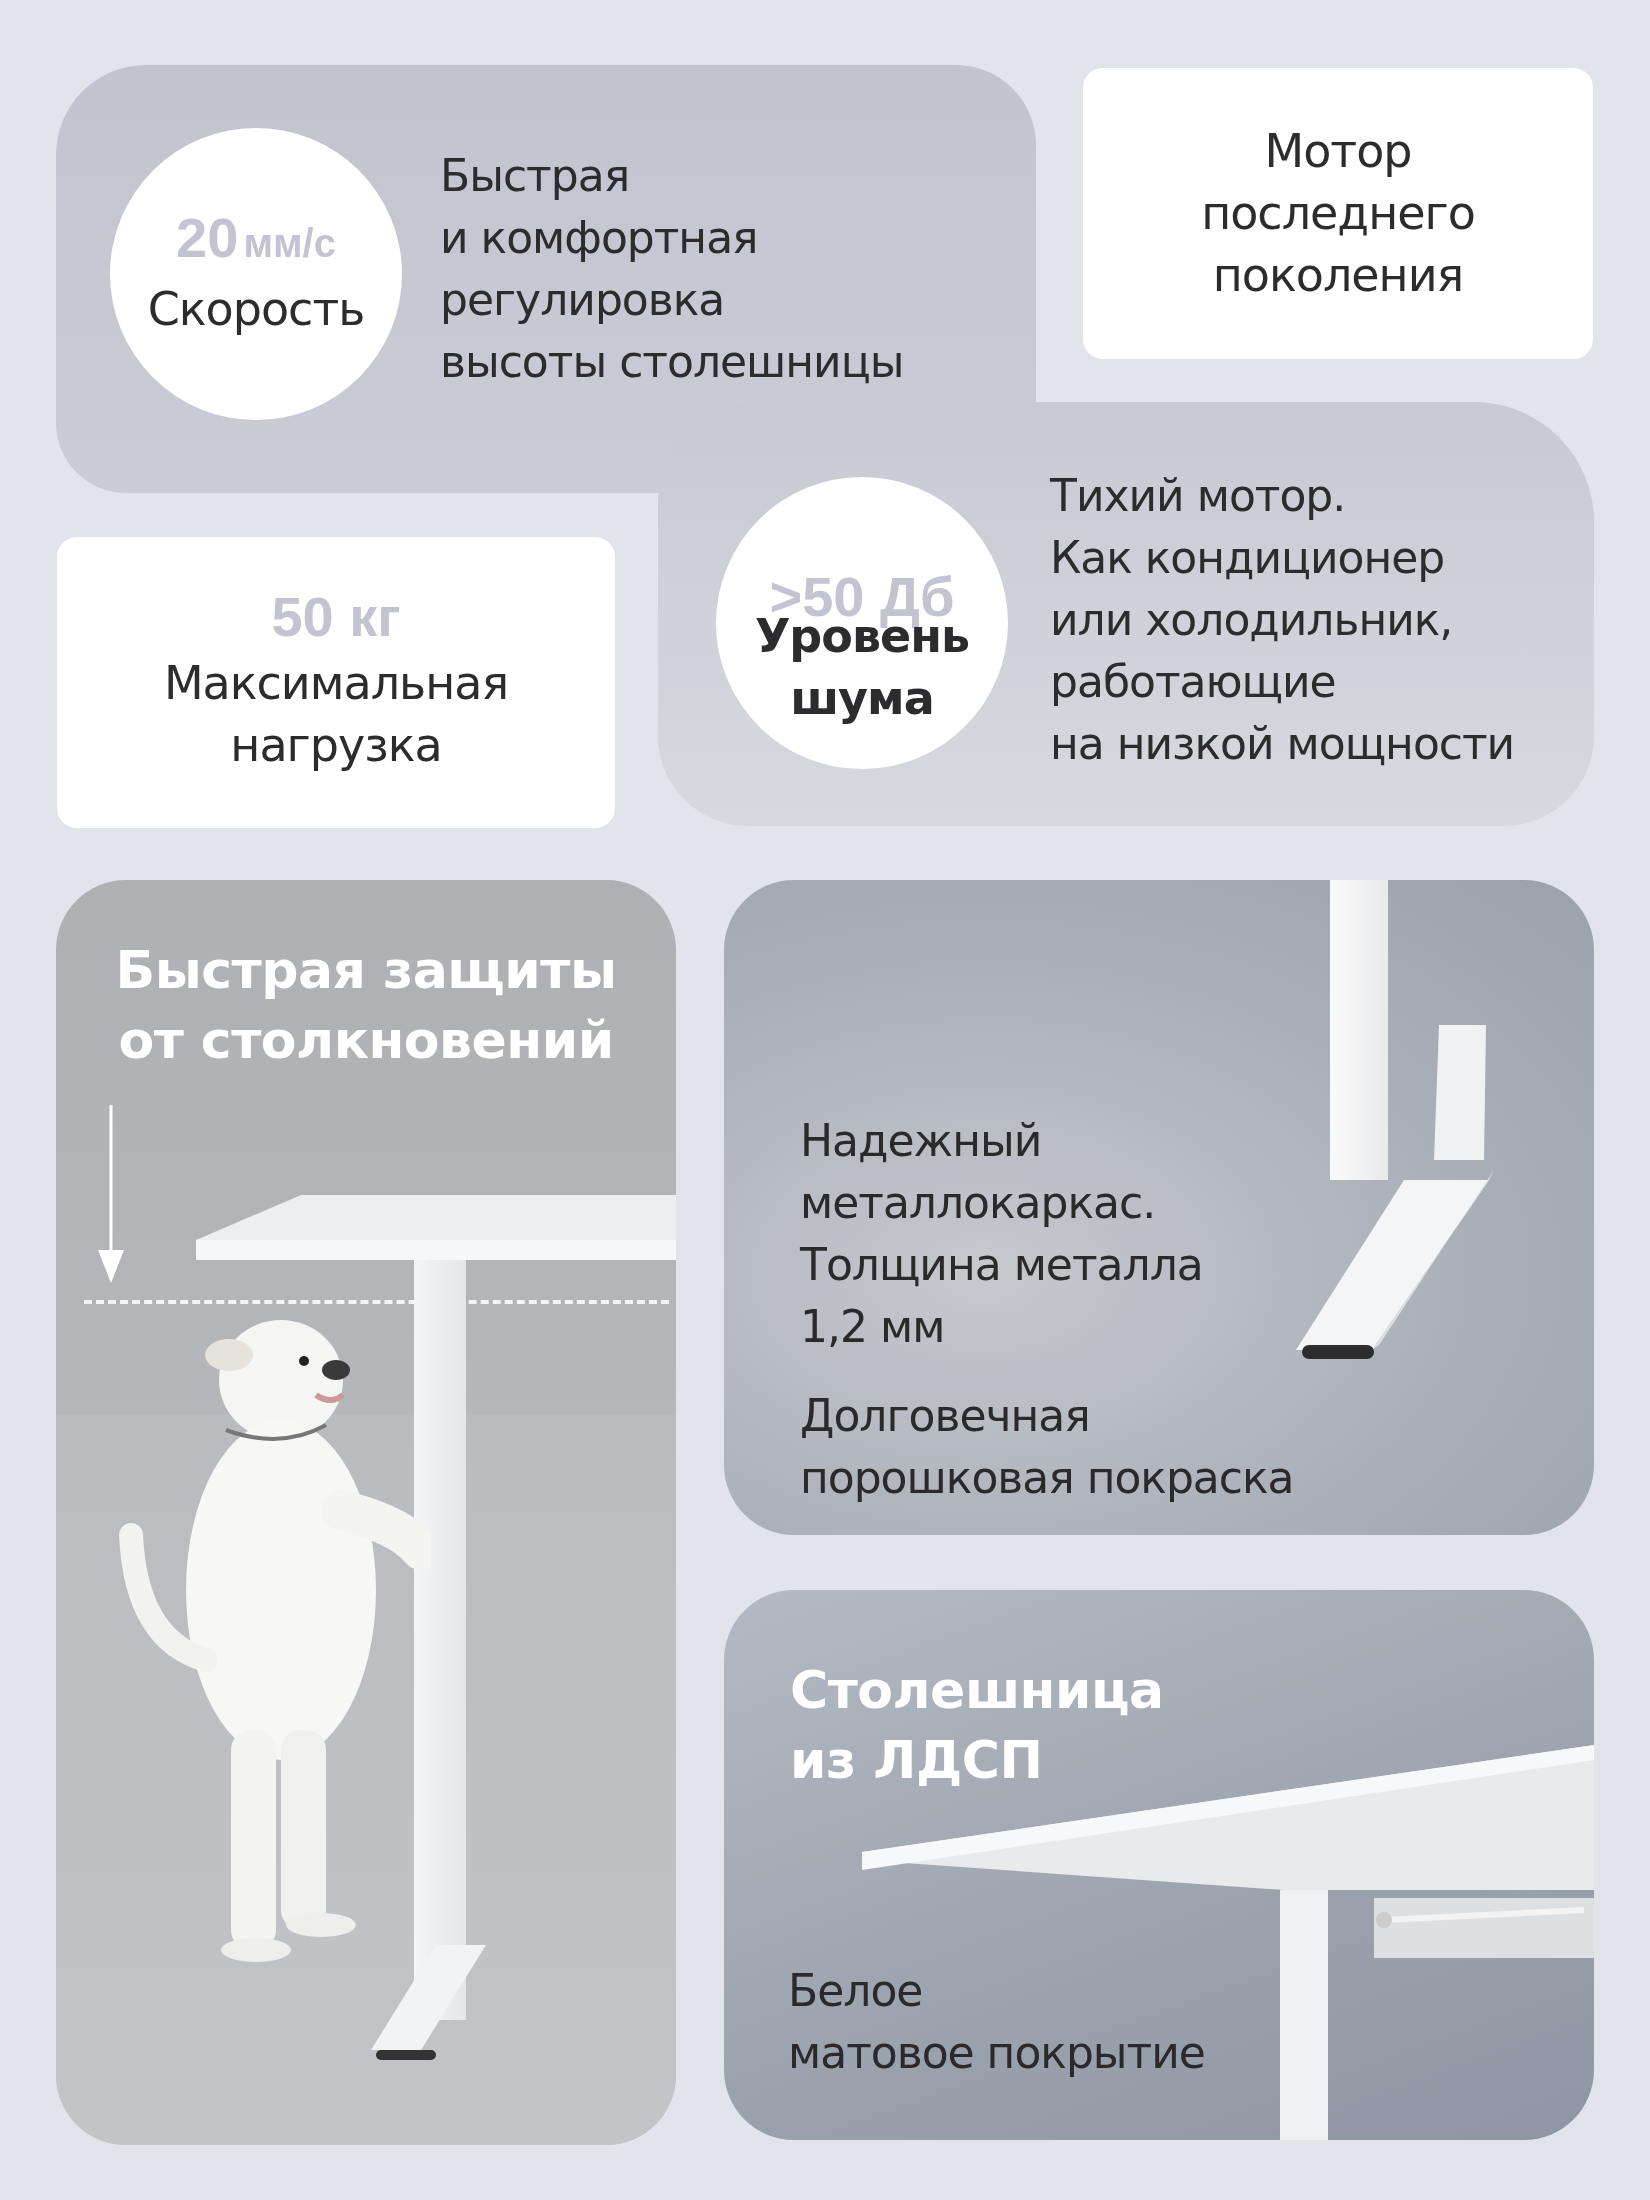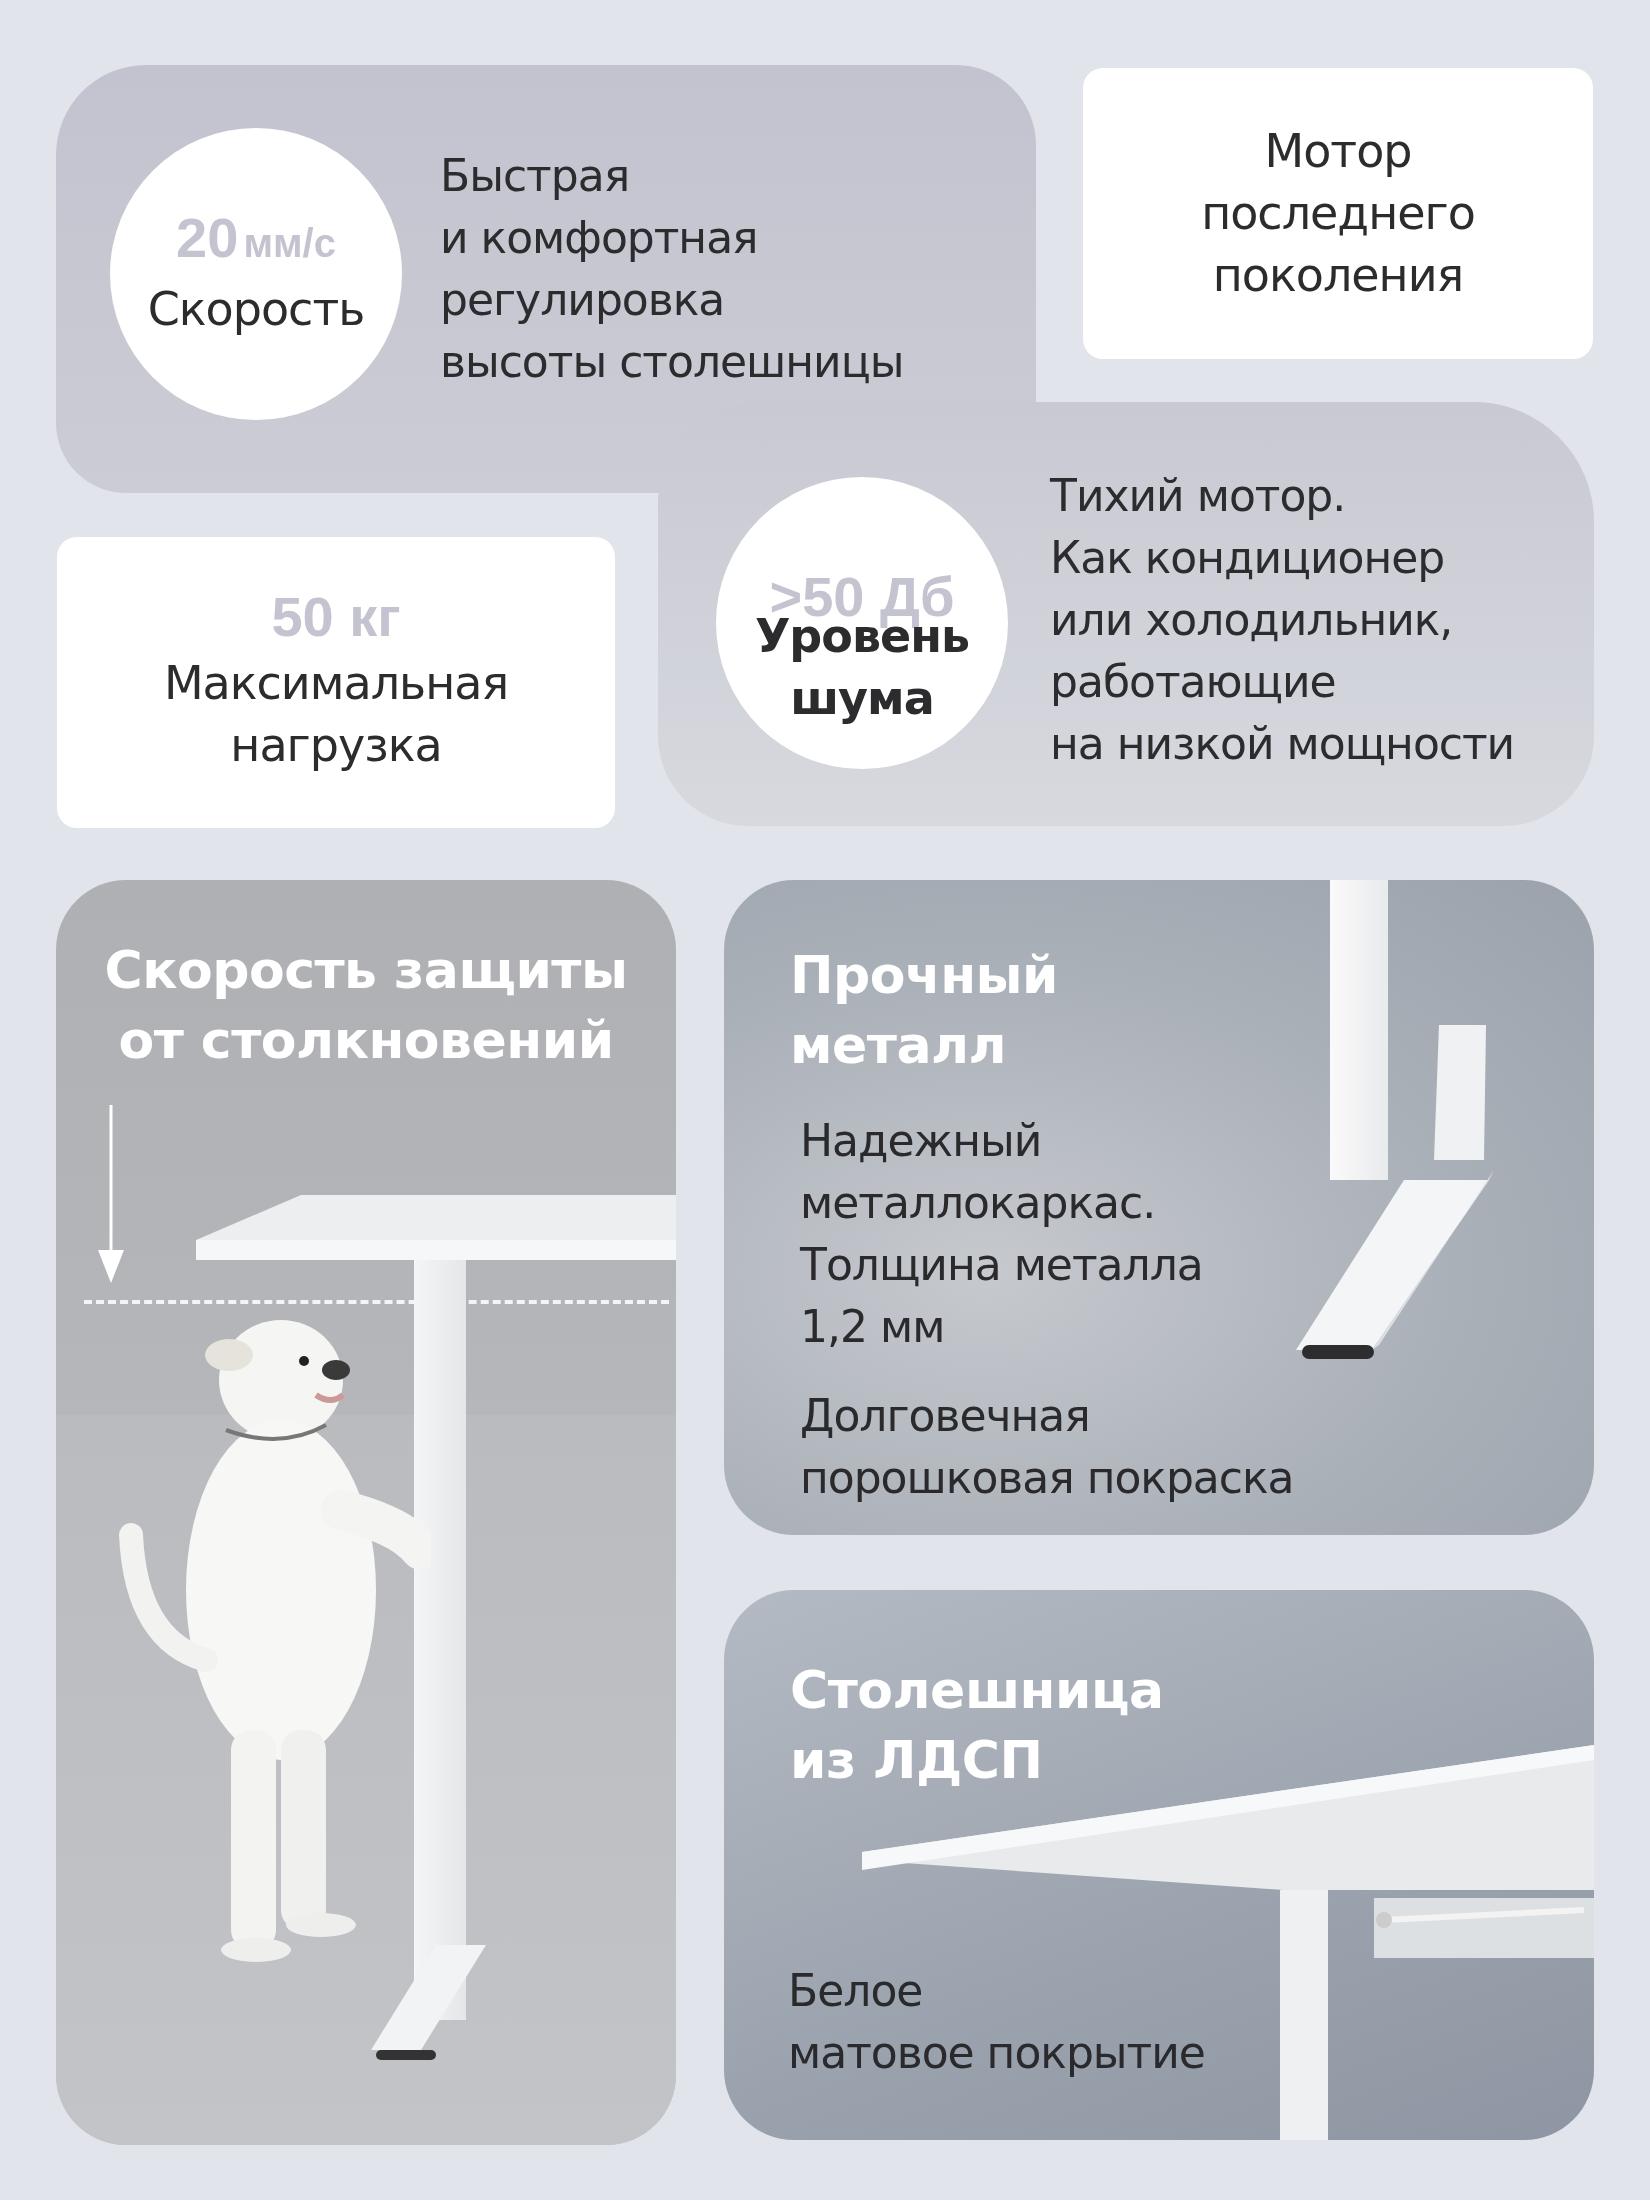--- a/index.html
+++ b/index.html
@@ -95,21 +95,21 @@
 <div class="abs light" style="left:1050px; top:465px; width:540px;">
   <div>Тихий мотор.</div>
   <div>Как кондиционер</div>
   <div>или холодильник,</div>
   <div>работающие</div>
   <div>на низкой мощности</div>
 </div>
 
 <div class="abs panel p-dog">
   <div class="abs center white-title" style="left:0; top:55px; width:620px;">
-    <div>Скорость защиты</div>
+    <div>Быстрая защиты</div>
     <div>от столкновений</div>
   </div>
 
   <div class="abs" style="left:0; top:535px; width:620px; height:730px; background:linear-gradient(180deg,#b9bbbf 0%,#c2c4c7 100%);"></div>
 
   <svg class="abs" style="left:38px; top:225px;" width="34" height="180">
     <line x1="17" y1="0" x2="17" y2="160" stroke="#fff" stroke-width="3"></line>
     <polygon points="4,145 30,145 17,178" fill="#fff"></polygon>
   </svg>
 
@@ -145,24 +145,20 @@
 
 <div class="abs panel p-metal">
   <div class="abs" style="left:606px; top:0; width:58px; height:300px; background:linear-gradient(90deg,#fafafa,#e9eaec);"></div>
   <svg class="abs" style="left:520px; top:140px;" width="300" height="380">
     <polygon points="190,0 238,0 228,160 100,160 112,150 180,150" fill="#eef0f2" opacity="0"></polygon>
     <polygon points="195,5 242,5 240,140 190,140" fill="#f0f1f3"></polygon>
     <polygon points="160,160 245,160 128,330 52,330" fill="#f4f5f6"></polygon>
     <polygon points="245,160 250,150 135,325 128,330" fill="#dcdfe2"></polygon>
     <rect x="58" y="325" width="72" height="14" rx="7" fill="#2d2d2f"></rect>
   </svg>
-  <div class="abs white-title" style="left:66px; top:60px;">
-    <div>Прочный</div>
-    <div>металл</div>
-  </div>
   <div class="abs panel-text" style="left:76px; top:210px; width:520px;">
     <div>Надежный</div>
     <div>металлокаркас.</div>
     <div>Толщина металла</div>
     <div>1,2 мм</div>
   </div>
   <div class="abs panel-text" style="left:76px; top:485px; width:600px;">
     <div>Долговечная</div>
     <div>порошковая покраска</div>
   </div>

